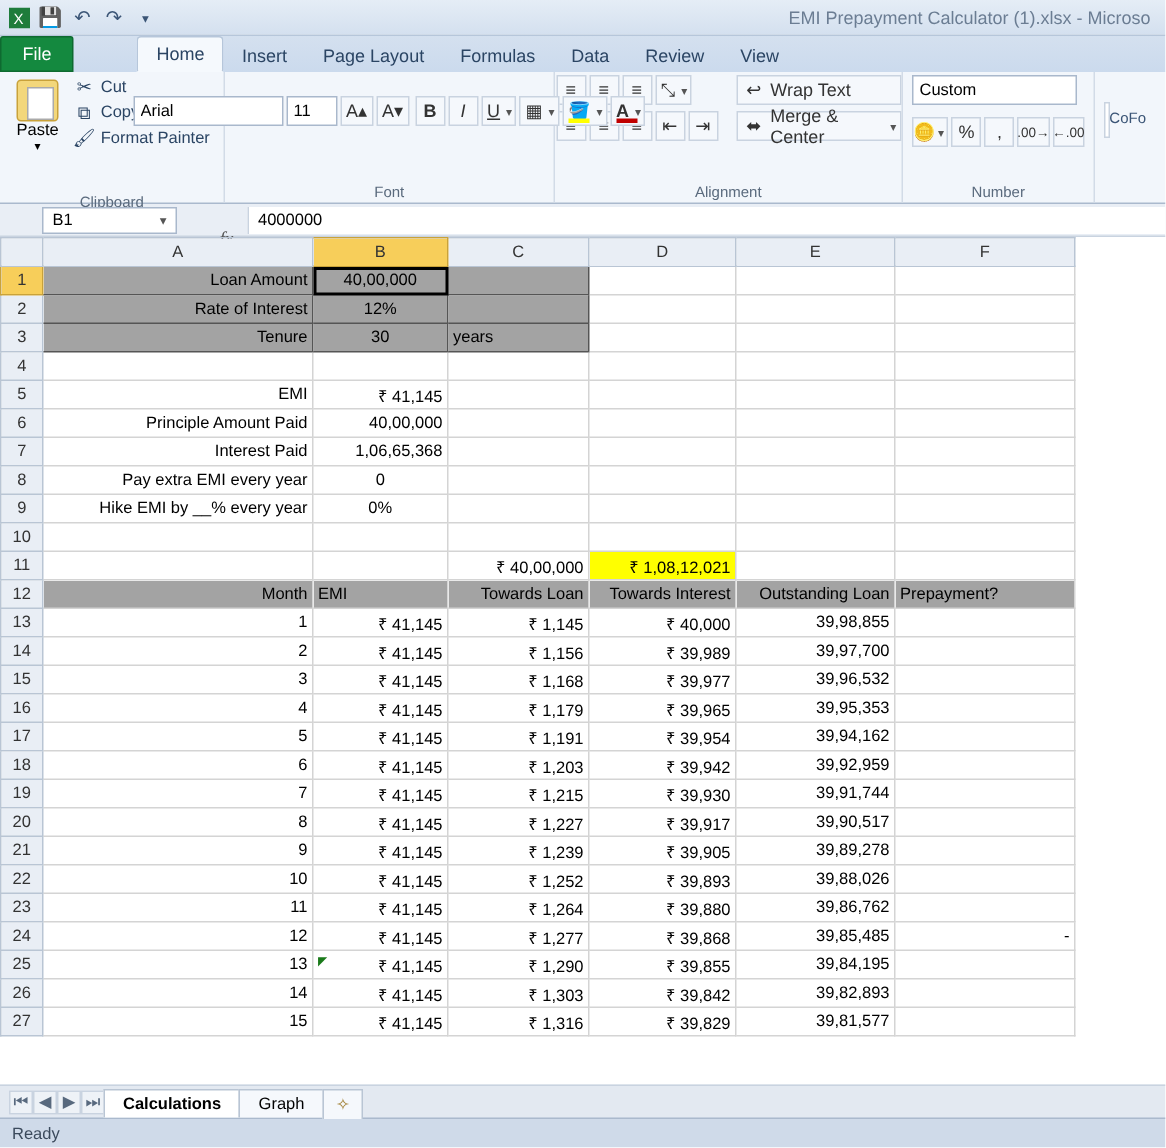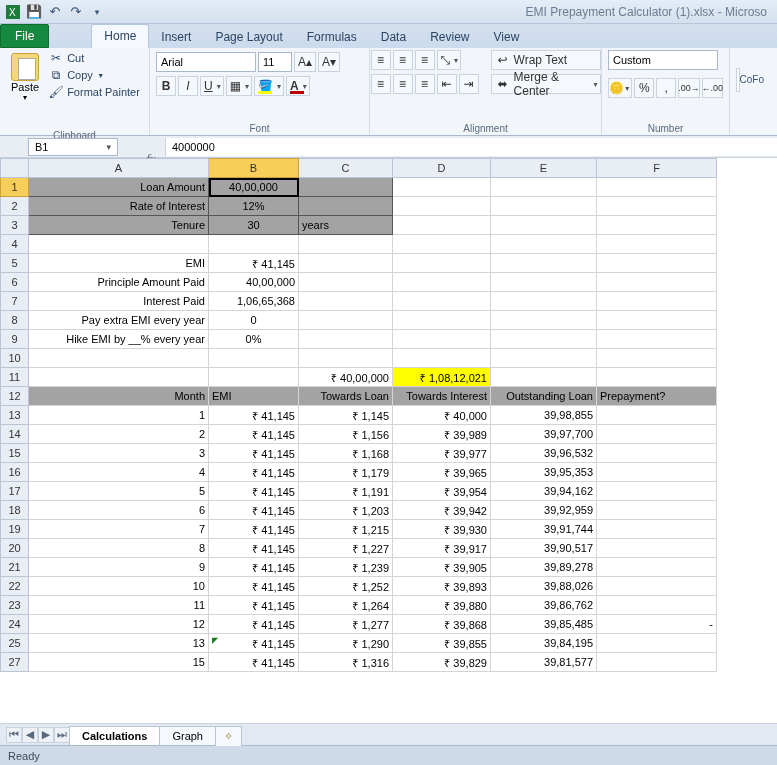--- a/index.html
+++ b/index.html
@@ -81,21 +81,21 @@
   display:flex;flex-direction:column;align-items:center;justify-content:flex-start;
   padding:2px 4px; border:1px solid transparent; border-radius:3px;
 }
 .paste-icon {
   width:28px;height:28px;background:#f3d77b;border:1px solid #c9a23a;border-radius:3px;position:relative;
 }
 .paste-icon::after{content:"";position:absolute;top:4px;left:6px;width:16px;height:20px;background:#fff;border:1px solid #aaa;}
 .clip-small {display:flex;flex-direction:column;gap:1px;}
 .clip-small div{display:flex;align-items:center;gap:4px;padding:1px 3px;font-size:11px;color:#2b4564;}
 .icon-box{width:14px;height:14px;display:inline-flex;align-items:center;justify-content:center;font-size:12px;}
-.font-body{display:flex;flex-direction:column;gap:4px;height:68px;justify-content:center;}
+.font-body{display:flex;flex-direction:row;gap:4px;height:68px;justify-content:center;}
 .font-row{display:flex;align-items:center;gap:2px;}
 .font-name{width:100px;height:20px;border:1px solid #a9b8cc;background:#fff;font-size:11px;padding:0 4px;}
 .font-size{width:34px;height:20px;border:1px solid #a9b8cc;background:#fff;font-size:11px;padding:0 4px;}
 .rbtn{height:20px;min-width:20px;border:1px solid #c9d3e0;background:#f5f8fc;display:flex;align-items:center;justify-content:center;font-size:12px;padding:0 3px;color:#333;}
 .rbtn.drop{padding-right:10px;position:relative;}
 .rbtn.drop::after{content:"▾";position:absolute;right:2px;font-size:8px;color:#555;}
 .align-body{display:flex;flex-direction:column;gap:4px;height:68px;justify-content:center;}
 .align-row{display:flex;gap:2px;align-items:center;}
 .wrap-merge{display:flex;flex-direction:column;gap:4px;margin-left:8px;}
 .wrap-merge .rbtn{width:110px;justify-content:flex-start;gap:6px;padding:0 6px;}
@@ -538,20 +538,29 @@
         <tr>
           <td class="row-hdr">25</td>
           <td class="ralign">13</td>
           <td class="ralign"><span class="tri-green" style="float:left;">◤</span>₹ 41,145</td>
           <td class="ralign">₹ 1,290</td>
           <td class="ralign">₹ 39,855</td>
           <td class="ralign">39,84,195</td>
           <td class="ralign"></td>
         </tr>
         <tr>
+          <td class="row-hdr">26</td>
+          <td class="ralign">14</td>
+          <td class="ralign">₹ 41,145</td>
+          <td class="ralign">₹ 1,303</td>
+          <td class="ralign">₹ 39,842</td>
+          <td class="ralign">39,82,893</td>
+          <td class="ralign"></td>
+        </tr>
+        <tr>
           <td class="row-hdr">27</td>
           <td class="ralign">15</td>
           <td class="ralign">₹ 41,145</td>
           <td class="ralign">₹ 1,316</td>
           <td class="ralign">₹ 39,829</td>
           <td class="ralign">39,81,577</td>
           <td class="ralign"></td>
         </tr>
       </tbody>
 </table>

